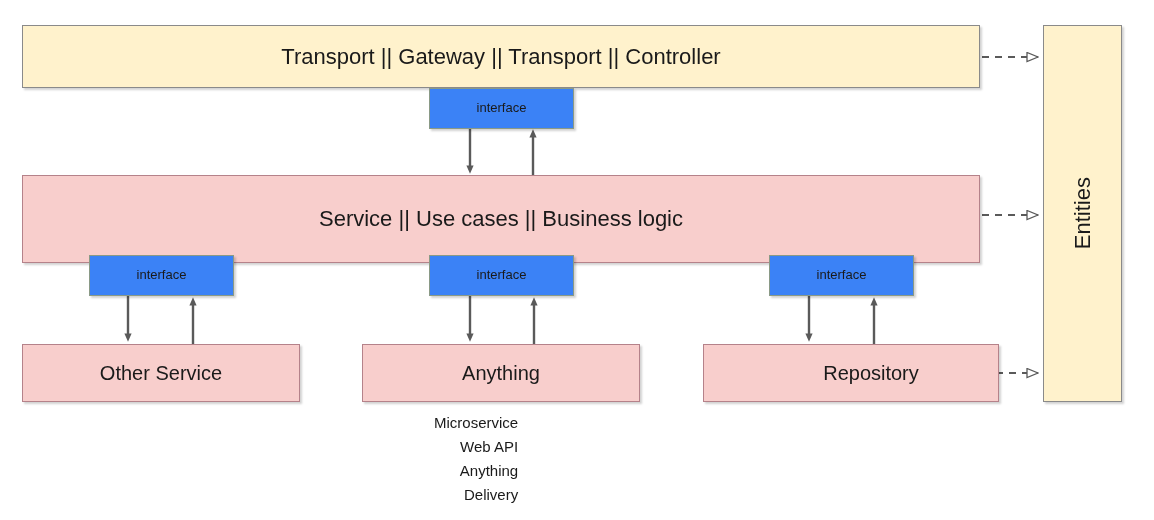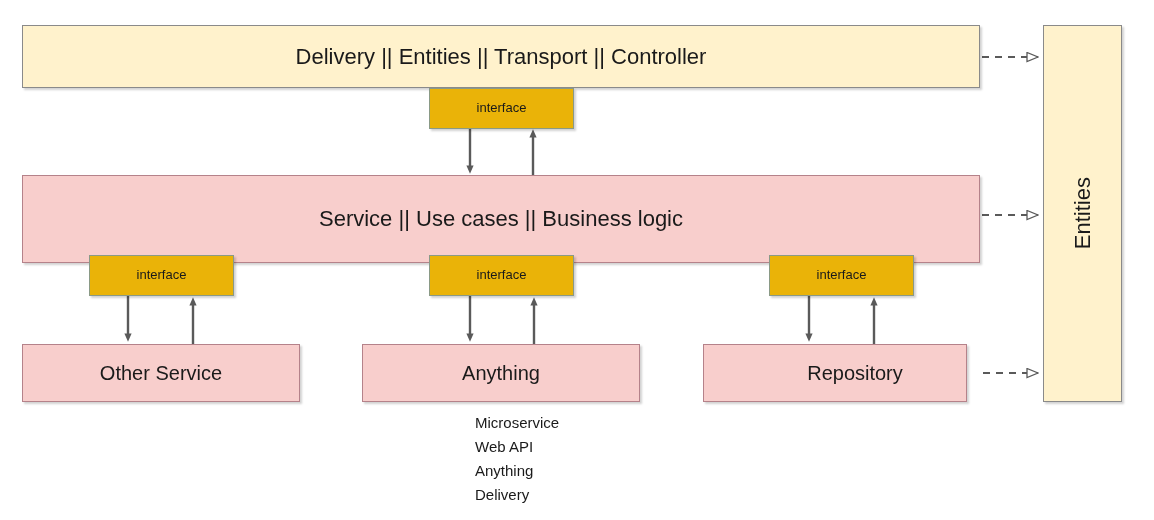--- a/index.html
+++ b/index.html
@@ -42,21 +42,21 @@
     background: #fff2cc;
     border-color: #8a8a8a;
     font-size: 22px;
   }
   .node.entities {
     background: #fff2cc;
     border-color: #8a8a8a;
     font-size: 22px;
   }
   .node.iface {
-    background: #eab308;
+    background: #3b82f6;
     border-color: #8a9a86;
     font-size: 13px;
   }
   .node.leaf {
     background: #f8cecc;
     border-color: #b5828a;
     font-size: 20px;
   }
 
   .vtext {
@@ -121,21 +121,21 @@
 
       <line x1="470" y1="296" x2="470" y2="338" marker-end="url(#solidArrow)"></line>
       <line x1="534" y1="344" x2="534" y2="301" marker-end="url(#solidArrow)"></line>
 
       <line x1="809" y1="296" x2="809" y2="338" marker-end="url(#solidArrow)"></line>
       <line x1="874" y1="344" x2="874" y2="301" marker-end="url(#solidArrow)"></line>
     </g>
   </svg>
 
   <div class="node delivery" style="left:22px; top:25px; width:958px; height:63px;">
-    <span class="label">Delivery || Entities || Transport || Controller</span>
+    <span class="label">Transport || Gateway || Transport || Controller</span>
   </div>
 
   <div class="node entities" style="left:1043px; top:25px; width:79px; height:377px;">
     <span class="label vtext">Entities</span>
   </div>
 
   <div class="node iface" style="left:429px; top:88px; width:145px; height:41px;">
     <span class="label">interface</span>
   </div>
 
@@ -156,24 +156,24 @@
   </div>
 
   <div class="node leaf" style="left:22px; top:344px; width:278px; height:58px;">
     <span class="label">Other Service</span>
   </div>
 
   <div class="node leaf" style="left:362px; top:344px; width:278px; height:58px;">
     <span class="label">Anything</span>
   </div>
 
-  <div class="node leaf" style="left:703px; top:344px; width:264px; height:58px;padding-left:40px;">
+  <div class="node leaf" style="left:703px; top:344px; width:296px; height:58px;padding-left:40px;">
     <span class="label">Repository</span>
   </div>
 
-  <div class="bullet-list" style="left:475px; top:411px;">
+  <div class="bullet-list" style="left:434px; top:411px;text-align:right;">
     <div>Microservice</div>
     <div>Web API</div>
     <div>Anything</div>
     <div>Delivery</div>
   </div>
 
 </div>
 
 </body></html>

